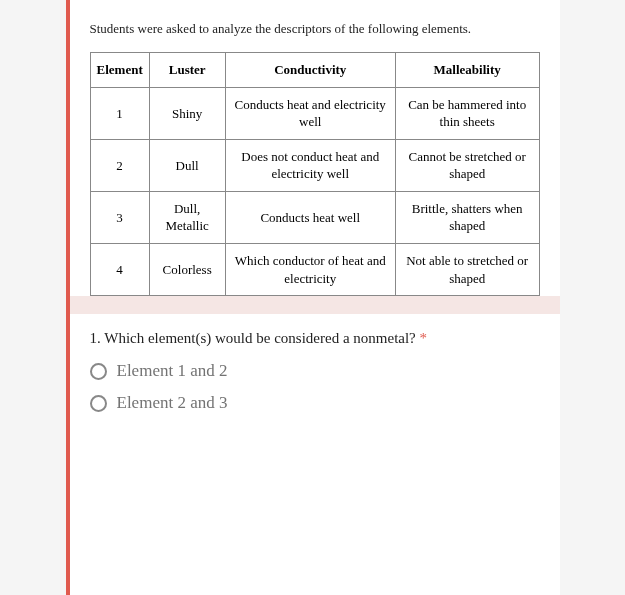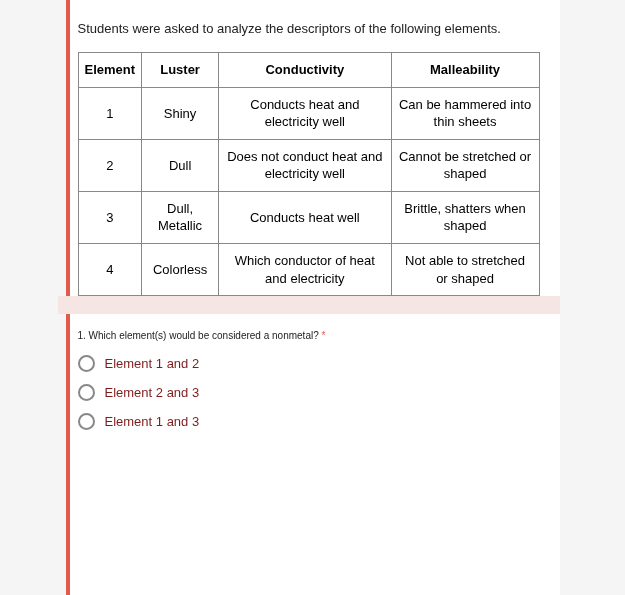--- a/index.html
+++ b/index.html
@@ -11,22 +11,23 @@
       justify-content: center;
       align-items: flex-start;
       min-height: 595px;
       padding: 0;
     }
     .page {
       width: 494px;
       min-height: 595px;
       background: #fff;
       border-left: 4px solid #e05a4e;
-      padding: 20px 20px 20px 8px;
+      padding: 20px 20px 20px 20px;
       position: relative;
+      font-family: Liberation Serif, serif;
     }
     .question-text {
       font-size: 13px;
       color: #222;
       margin-bottom: 14px;
       line-height: 1.4;
     }
     .table-wrapper {
       margin-bottom: 0px;
     }
@@ -48,21 +49,21 @@
     }
     .section-divider {
       height: 18px;
       background: #f5e6e4;
       margin: 0 -20px;
     }
     .quiz-section {
       margin-top: 16px;
     }
     .quiz-question {
-      font-size: 10px;
+      font-size: 15px;
       font-weight: 500;
       color: #222;
       margin-bottom: 14px;
     }
     .quiz-question .required {
       color: #e05a4e;
     }
     .radio-option {
       display: flex;
       align-items: center;
@@ -72,22 +73,22 @@
     .radio-circle {
       width: 17px;
       height: 17px;
       border-radius: 50%;
       border: 2px solid #888;
       background: #fff;
       margin-right: 10px;
       flex-shrink: 0;
     }
     .radio-label {
-      font-size: 13px;
-      color: #7f1d1d;
+      font-size: 17px;
+      color: #737373;
     }
   </style>
 </head>
 <body>
 
 <div class="page">
   <p class="question-text">Students were asked to analyze the descriptors of the following elements.</p>
 
   <div class="table-wrapper">
     <table>
@@ -136,19 +137,15 @@
     </div>
     <div id="radio-options">
     <div class="radio-option">
           <div class="radio-circle"></div>
           <span class="radio-label">Element 1 and 2</span>
         </div>
         <div class="radio-option">
           <div class="radio-circle"></div>
           <span class="radio-label">Element 2 and 3</span>
         </div>
-        <div class="radio-option">
-          <div class="radio-circle"></div>
-          <span class="radio-label">Element 1 and 3</span>
-        </div>
       </div>
   </div>
 </div>
 
 </body></html>

